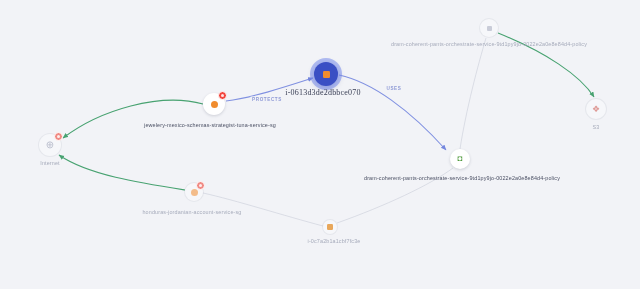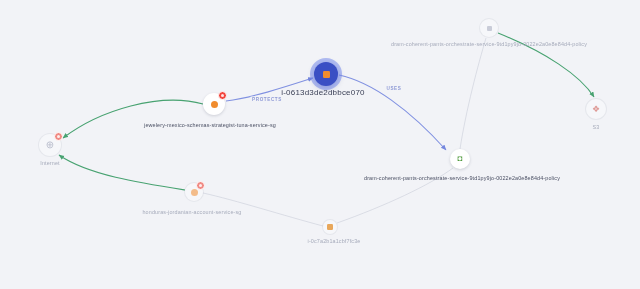--- a/index.html
+++ b/index.html
@@ -48,20 +48,21 @@
     letter-spacing: 0.15px;
     color: #4a4f63;
     white-space: nowrap;
     text-align: center;
   }
   .node-label.dim { color: #a6abbb; }
   .node-label.big {
     font-size: 8px;
     color: #3c4157;
     letter-spacing: 0.2px;
+    font-family: Liberation Serif, serif;
   }
   .edge-label {
     position: absolute;
     transform: translate(-50%, -50%);
     font-size: 4.6px;
     font-weight: bold;
     letter-spacing: 0.6px;
     color: #8f9ad6;
     background: #f2f3f7;
     padding: 0 1.5px;

